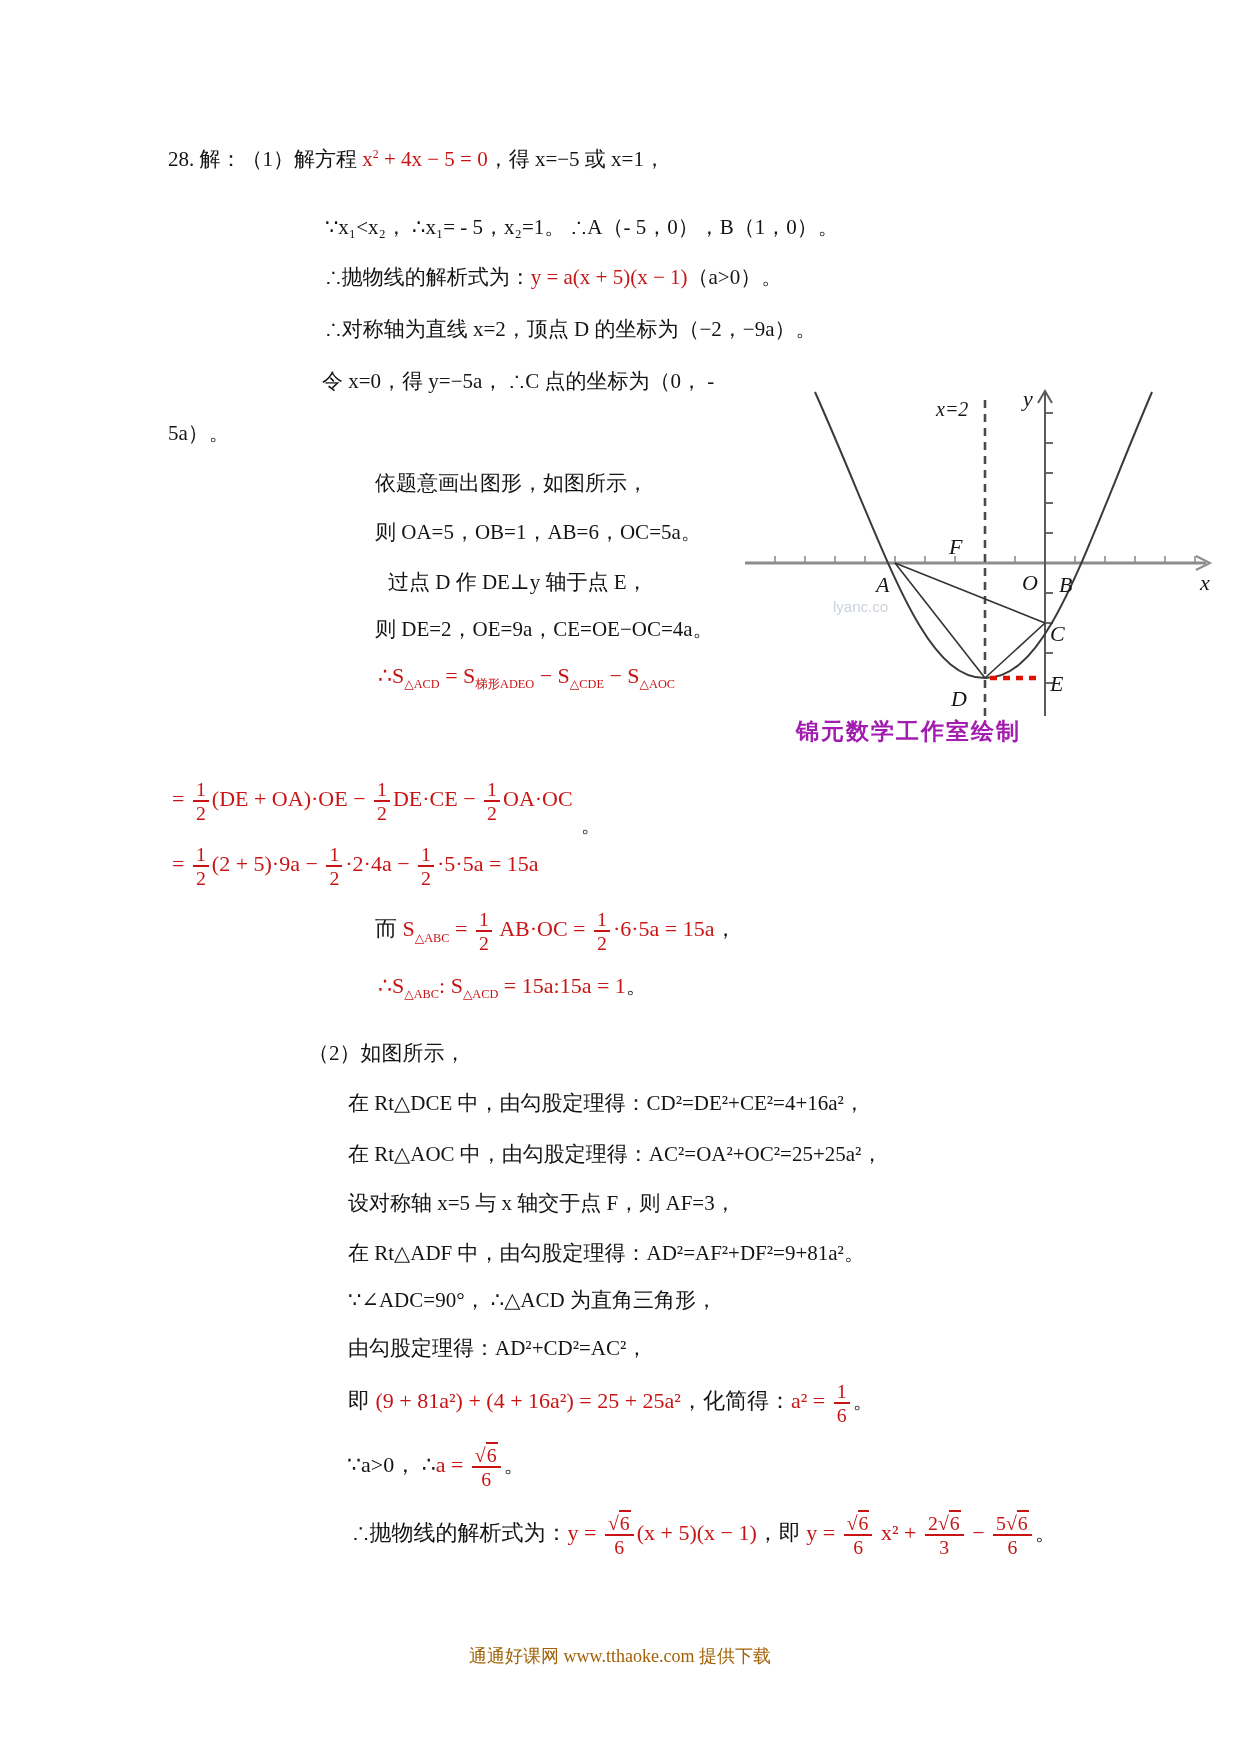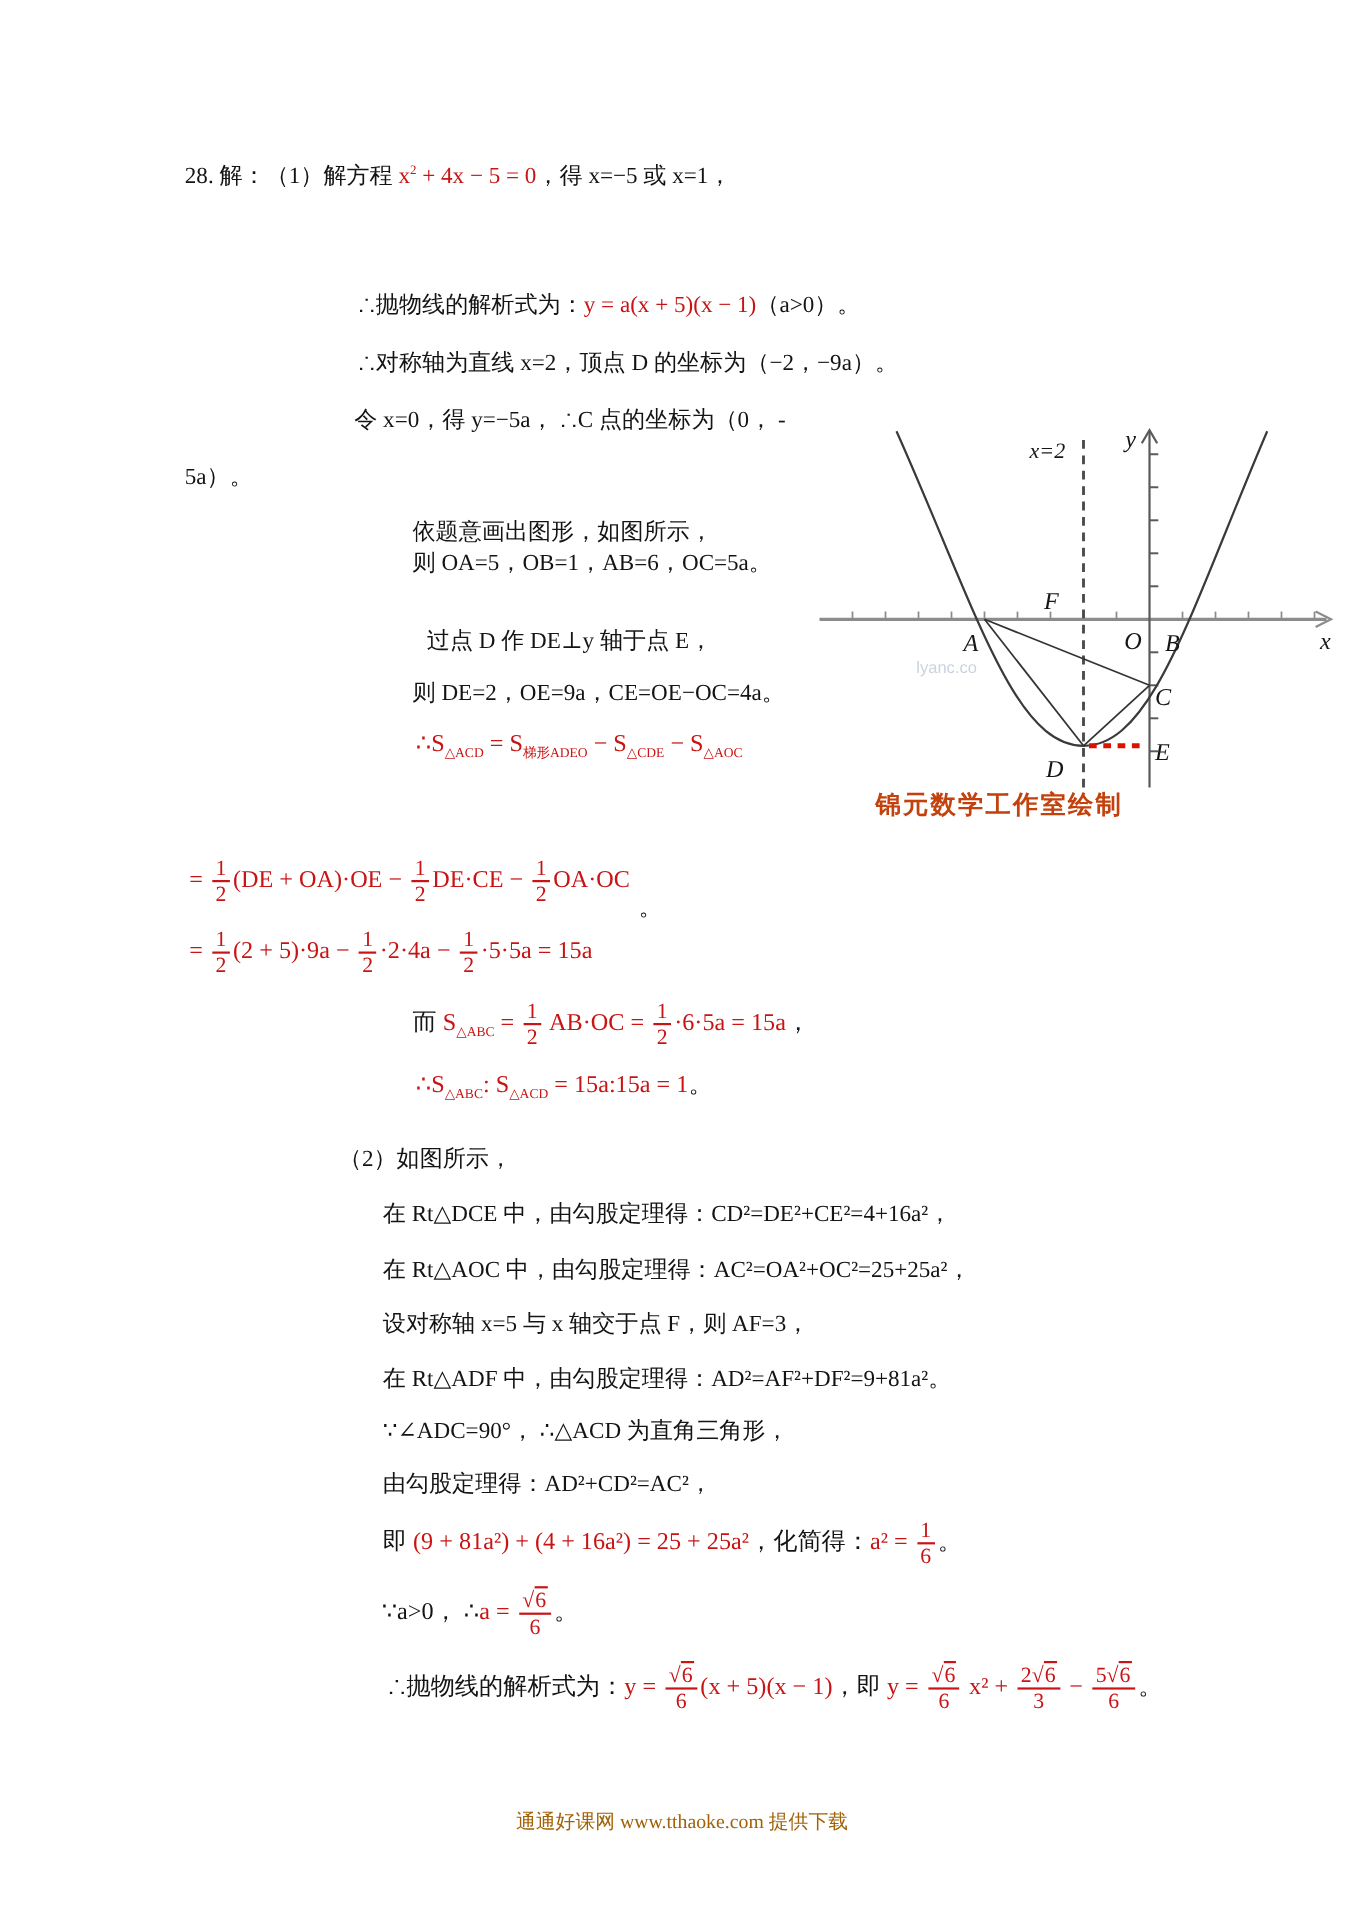--- a/index.html
+++ b/index.html
@@ -10,45 +10,46 @@
   .red{color:#c81414;}
   sub.s{font-size:0.56em;line-height:1;text-align:center;}
   sup.s{font-size:0.56em;line-height:1;}
   .frac{display:inline-flex;flex-direction:column;align-items:center;vertical-align:middle;
         margin:0 3px;line-height:1.12;font-size:0.9em;text-align:center;}
   .frac .num{display:block;border-bottom:2px solid currentColor;padding:0 3px;}
   .frac .den{display:block;padding:0 3px;}
   .radi{border-top:2px solid currentColor;padding:0 1px;}
   .low{vertical-align:-26px;margin-left:8px;color:#141414;font-size:21px;}
   .caption{position:absolute;left:796px;top:716px;font-size:23px;font-weight:bold;
-           letter-spacing:2px;color:#c2410c;font-family:"Liberation Sans","DejaVu Sans",sans-serif;}
+           letter-spacing:2px;color:#a21caf;font-family:"Liberation Sans","DejaVu Sans",sans-serif;}
   .footer{position:absolute;left:0;right:0;top:1644px;text-align:center;font-size:18px;color:#a16207;}
   svg text{font:italic 22px "Liberation Serif","DejaVu Serif",serif;fill:#161616;}
   svg text.small{font-size:20px;}
   svg text.wm{font:15px "Liberation Sans",sans-serif;fill:#ccd3dd;font-style:normal;}
 </style>
 </head>
 <body>
 
 <div class="page">
 
   <div class="line" style="left:168px;top:146px"><span>28. 解：（1）解方程 </span><span class="red">x</span><sup class="s red">2</sup><span class="red"> + 4x − 5 = 0</span><span>，得 x=−5 或 x=1，</span></div>
 
+  <div class="line" style="left:325px;top:214px"><span>∵x₁&lt;x₂， ∴x₁= - 5，x₂=1。 ∴A（- 5，0），B（1，0）。</span></div>
 
   <div class="line" style="left:325px;top:264px"><span>∴抛物线的解析式为：</span><span class="red">y = a(x + 5)(x − 1)</span><span>（a&gt;0）。</span></div>
 
   <div class="line" style="left:325px;top:316px"><span>∴对称轴为直线 x=2，顶点 D 的坐标为（−2，−9a）。</span></div>
 
   <div class="line" style="left:322px;top:368px"><span>令 x=0，得 y=−5a， ∴C 点的坐标为（0， -</span></div>
 
   <div class="line" style="left:168px;top:420px"><span>5a）。</span></div>
 
   <div class="line" style="left:375px;top:470px"><span>依题意画出图形，如图所示，</span></div>
 
-  <div class="line" style="left:375px;top:498px"><span>则 OA=5，OB=1，AB=6，OC=5a。</span></div>
+  <div class="line" style="left:375px;top:519px"><span>则 OA=5，OB=1，AB=6，OC=5a。</span></div>
 
   <div class="line" style="left:388px;top:569px"><span>过点 D 作 DE⊥y 轴于点 E，</span></div>
 
   <div class="line" style="left:375px;top:616px"><span>则 DE=2，OE=9a，CE=OE−OC=4a。</span></div>
 
   <div class="line fline red" style="left:378px;top:662px"><span>∴S</span><sub class="s">△ACD</sub><span> = S</span><sub class="s">梯形ADEO</sub><span> − S</span><sub class="s">△CDE</sub><span> − S</span><sub class="s">△AOC</sub></div>
 
   <svg style="position:absolute;left:738px;top:382px" width="486" height="342" viewBox="738 382 486 342">
     <text class="wm" x="833" y="612">lyanc.co</text>
 

